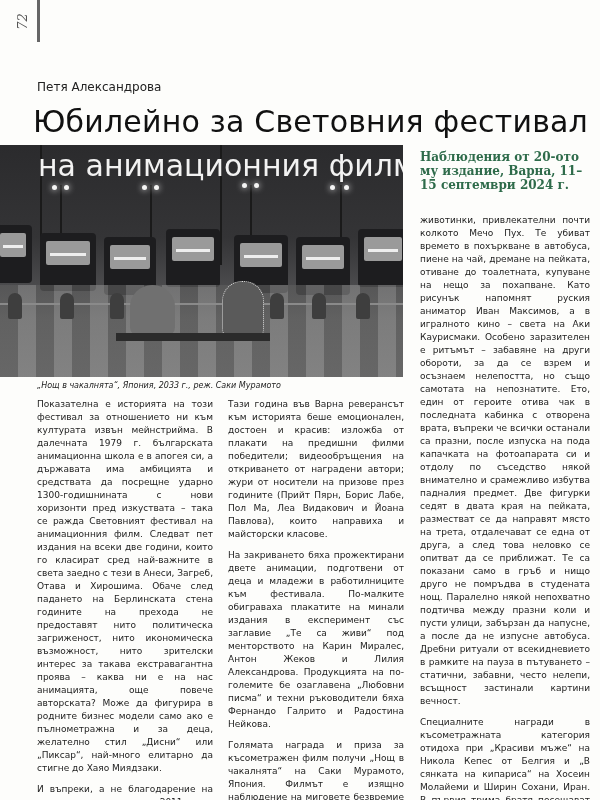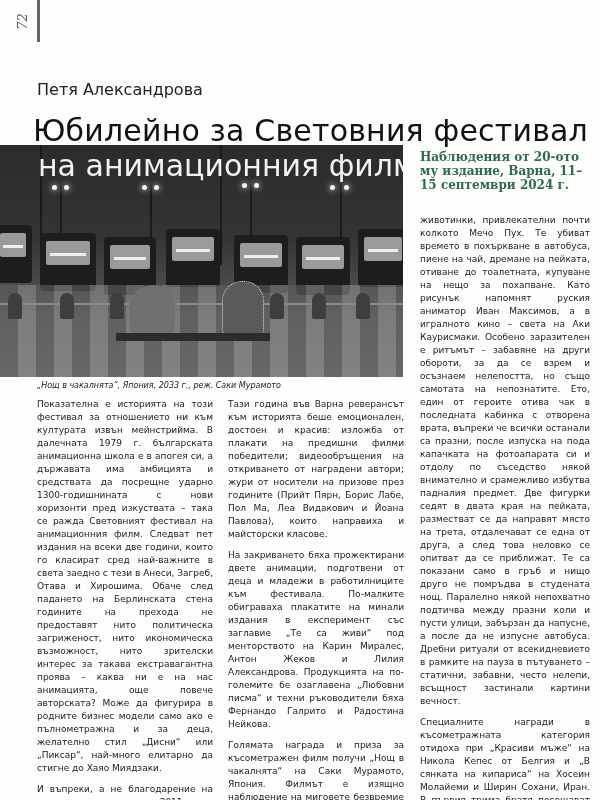--- a/index.html
+++ b/index.html
@@ -1,20 +1,20 @@
 <!DOCTYPE html>
 <html><head>
 <meta charset="utf-8">
 <style>
   html, body { margin:0; padding:0; }
   body { width:600px; height:800px; background:#fdfdfb; position:relative; overflow:hidden; font-family:"DejaVu Sans", sans-serif; color:#1c1c1c; }
   .page-num { position:absolute; left:14px; top:14px; font-family:"DejaVu Serif", serif; font-style:italic; font-size:13px; color:#555; transform:rotate(-90deg); transform-origin:center; }
   .page-rule { position:absolute; left:37px; top:0; width:3px; height:42px; background:#666; }
-  .author { position:absolute; left:37px; top:80px; font-size:16px; color:#222; }
-  .title1 { position:absolute; left:33px; top:113px; font-size:30px; color:#111; letter-spacing:0.2px; white-space:nowrap; }
+  .author { position:absolute; left:37px; top:80px; font-size:12px; color:#222; }
+  .title1 { position:absolute; left:33px; top:104px; font-size:30px; color:#111; letter-spacing:0.2px; white-space:nowrap; }
   .photo { position:absolute; left:0; top:145px; width:403px; height:232px; overflow:hidden;
     background:linear-gradient(180deg,#2b2b2d 0%,#343436 40%,#4a4a4c 60%,#6a6a6a 75%,#7b7b7b 100%); }
   .title2 { position:absolute; left:38px; top:3px; font-size:30px; color:#f2f2f2; white-space:nowrap; }
   .lamp { position:absolute; width:5px; height:5px; border-radius:50%; background:#f4f4f4; box-shadow:0 0 6px #fff; }
   .pole { position:absolute; width:2px; background:#1a1a1a; }
   .bus { position:absolute; height:58px; background:#1d1d1f; border-radius:4px; }
   .bus .screen { position:absolute; left:6px; right:6px; top:8px; height:24px; background:#9a9a9a; border-radius:2px; }
   .bus .screen:after { content:""; position:absolute; left:10%; right:10%; top:12px; height:3px; background:#eee; }
   .ground { position:absolute; left:0; right:0; top:140px; bottom:0;
     background-image:repeating-linear-gradient(90deg,#5c5c5c 0 18px,#868686 18px 36px); opacity:0.65; }

